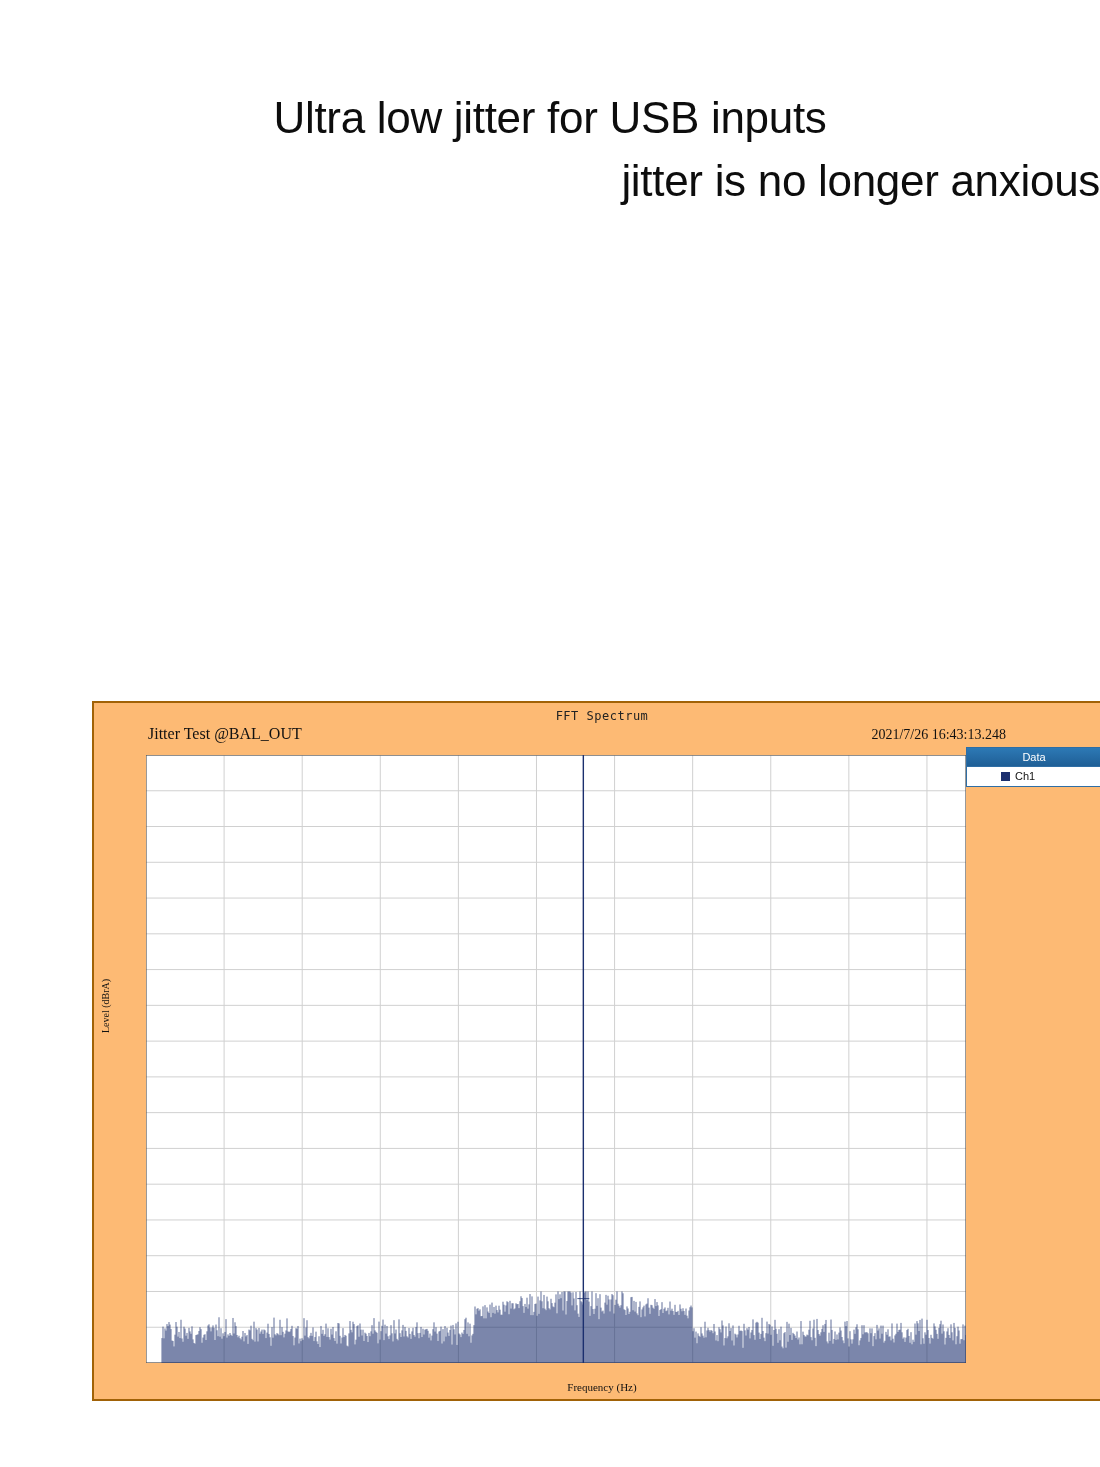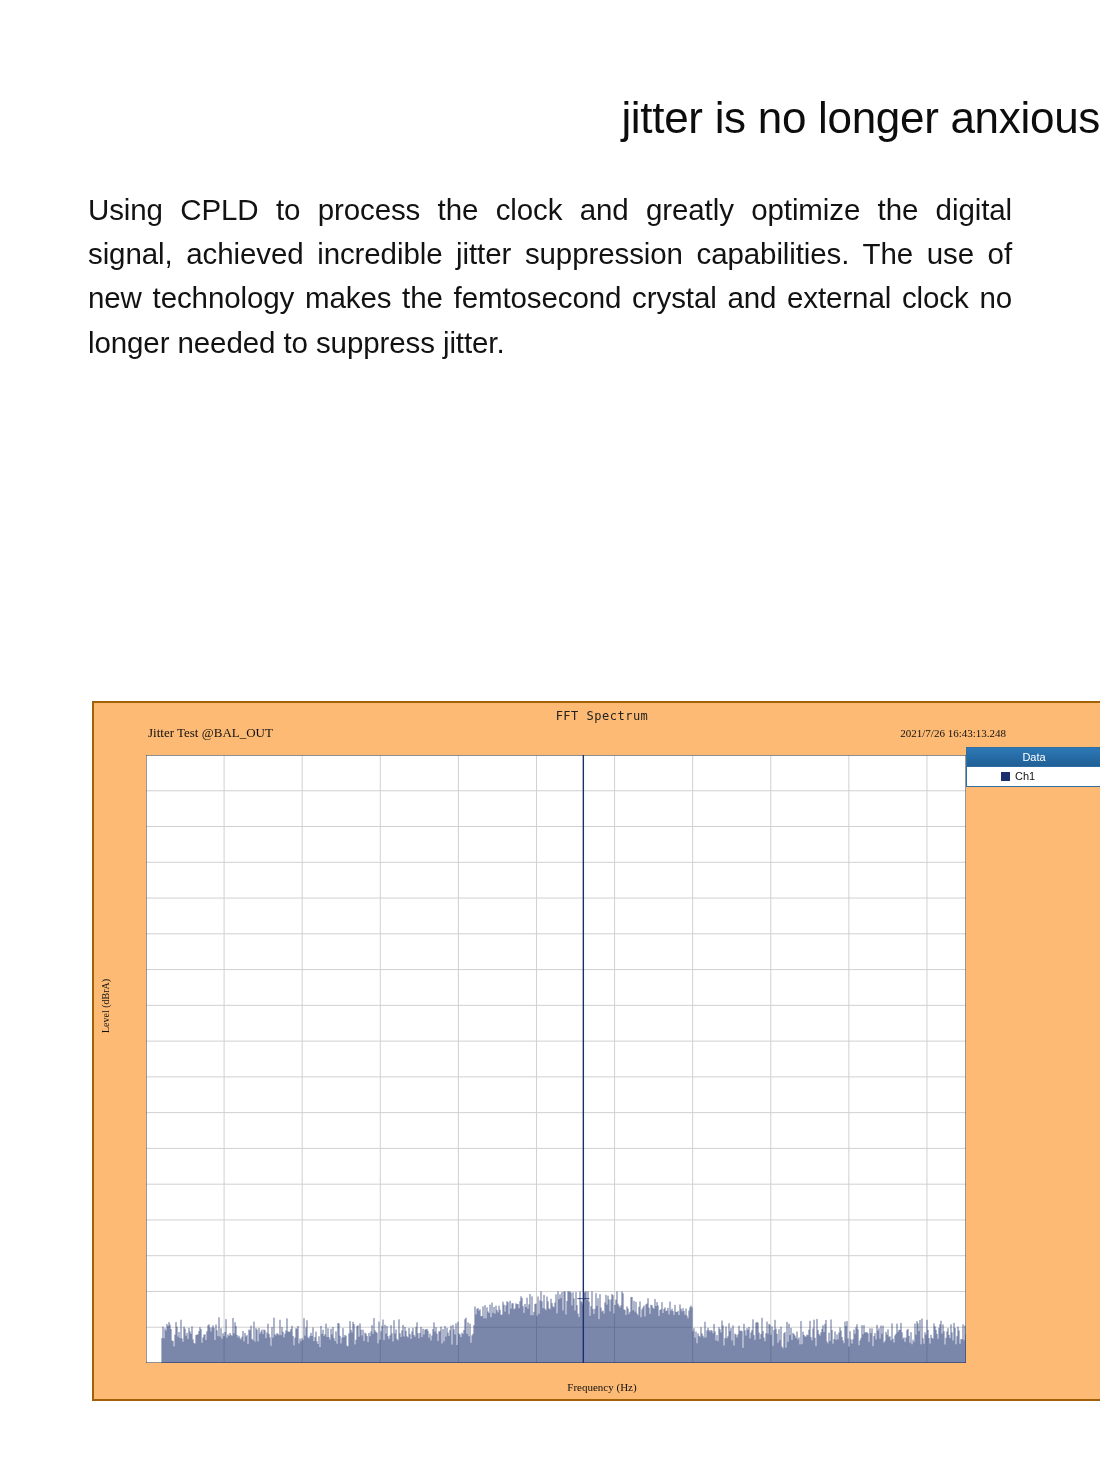--- a/index.html
+++ b/index.html
@@ -60,29 +60,29 @@
     font-family: "DejaVu Sans Mono", monospace;
     font-size: 12px;
     color: #222;
     letter-spacing: 0.5px;
   }
   .chart-label-left {
     position: absolute;
     left: 54px;
     top: 22px;
     font-family: "Liberation Serif", serif;
-    font-size: 13px;
+    font-size: 16px;
     color: #111;
   }
   .chart-label-right {
     position: absolute;
     right: 104px;
     top: 24px;
     font-family: "Liberation Serif", serif;
-    font-size: 11px;
+    font-size: 14px;
     color: #111;
   }
   .ylabel {
     position: absolute;
     left: 6px;
     top: 330px;
     transform: rotate(-90deg);
     transform-origin: left top;
     font-size: 10px;
     font-family: "Liberation Serif", serif;
@@ -153,24 +153,24 @@
     display: inline-block;
   }
   svg { display: block; }
 </style>
 </head>
 <body>
 
 <div class="page">
 
   <h1 class="headline">
+    <span>Ultra low jitter for USB inputs</span>
     <span class="line2">jitter is no longer anxious</span>
   </h1>
 
-  <p class="body-copy">Using CPLD to process the clock and greatly optimize the digital signal, achieved incredible jitter suppression capabilities. The use of new technology makes the femtosecond crystal and external clock no longer needed to suppress jitter.</p>
 
   <div class="chart-outer">
 
     <div class="chart-title">FFT Spectrum</div>
     <div class="chart-label-left">Jitter Test @BAL_OUT</div>
     <div class="chart-label-right">2021/7/26 16:43:13.248</div>
     <div class="ylabel">Level (dBrA)</div>
     <div class="xlabel">Frequency (Hz)</div>
     <div class="ap-logo">AP</div>
 

